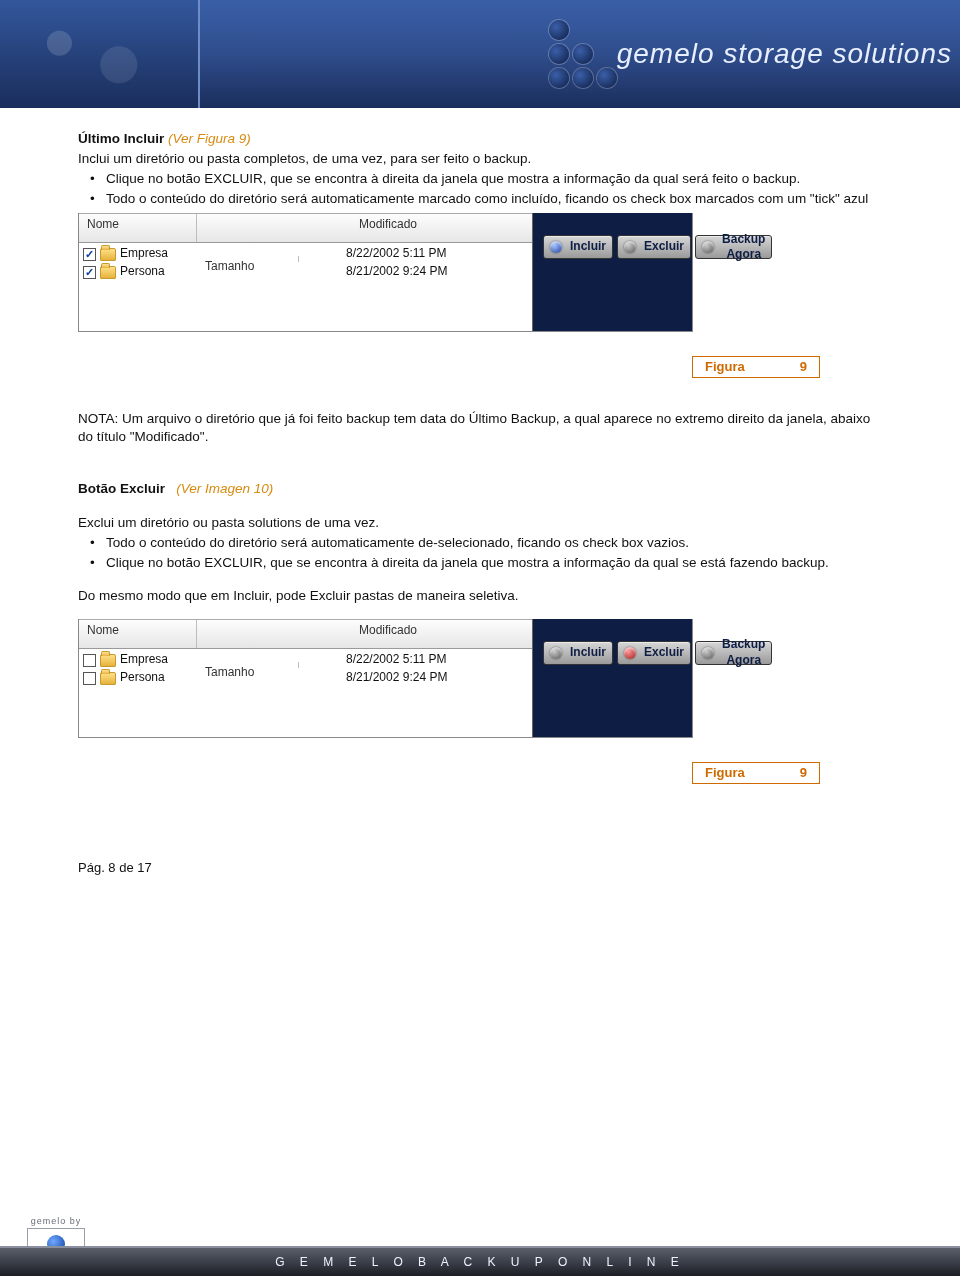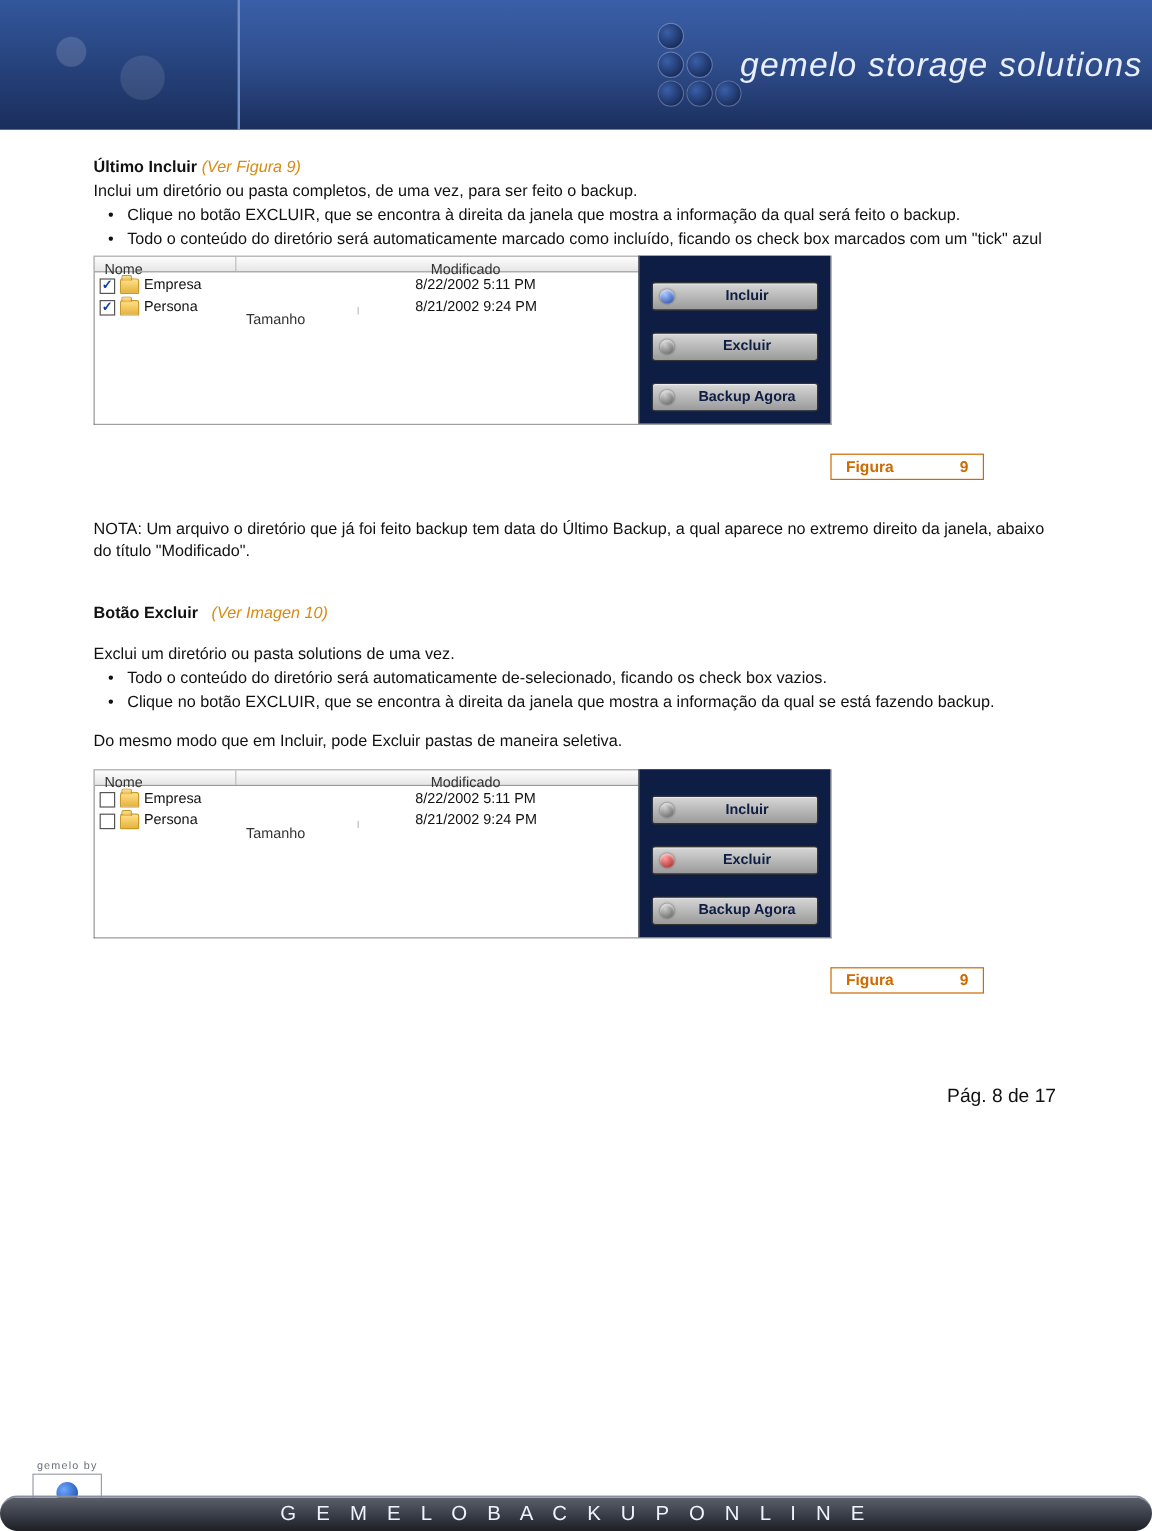--- a/index.html
+++ b/index.html
@@ -74,21 +74,21 @@
     width: 615px;
     border: 1px solid #888;
     border-top: none;
     background: #fff;
     display: flex;
     margin-top: 6px;
   }
   .shot-left { flex: 1; background: #fff; }
   .col-headers {
     display: flex;
-    height: 14px;
+    height: 30px;
     background: linear-gradient(#fdfdfd, #e6e6e6);
     border-top: 1px solid #aaa;
     border-bottom: 1px solid #9a9a9a;
     font-size: 12px;
     color: #333;
   }
   .col-headers > div {
     padding: 3px 8px;
     border-right: 1px solid #bdbdbd;
   }
@@ -137,22 +137,22 @@
   }
   .fr-name { width: 94px; }
   .fr-tam { width: 102px; }
   .fr-mod { flex: 1; padding-left: 30px; }
   .shot-right {
     width: 160px;
     background: #0e1d44;
     border-left: 1px solid #666;
     padding: 22px 10px 10px 10px;
     display: flex;
-    flex-direction: column;
-    gap: 18px;
+    flex-direction: row;
+    gap: 4px;
   }
   .dk-btn {
     height: 24px;
     background: linear-gradient(#d7d7d7, #9a9a9a);
     border: 1px solid #333;
     border-radius: 3px;
     display: flex;
     align-items: center;
     gap: 8px;
     padding: 0 6px;
@@ -179,43 +179,43 @@
     height: 22px;
     margin-left: auto;
     margin-right: 62px;
     display: flex;
     justify-content: space-between;
     padding: 2px 12px;
     margin-top: 24px;
     overflow: hidden;
   }
   .page-num {
-    text-align: right;
-    font-size: 16px;
+    text-align: left;
+    font-size: 13px;
     padding-right: 2px;
     margin-top: 44px;
   }
   
   .footer {
     position: absolute;
     bottom: 0; left: 0; right: 0;
     height: 78px;
   }
   .footer-bar {
     height: 30px;
     background: linear-gradient(180deg, #5a5f6a 0%, #3b3f49 50%, #1c1e24 100%);
     border-top: 2px solid #8a8fa0;
     display: flex;
     align-items: center;
     justify-content: center;
     color: #eef2ff;
-    font-size: 17px;
+    font-size: 12px;
     letter-spacing: 6px;
     position: absolute;
-    bottom: 0; left: 0; right: 0; border-radius: 15px;
+    bottom: 0; left: 0; right: 0;
   }
   .hp-badge {
     position: absolute;
     left: 16px; bottom: 6px;
     width: 80px;
     text-align: center;
   }
   .hp-badge .pb {
     font-size: 9px;
     color: #6a6f7a;

